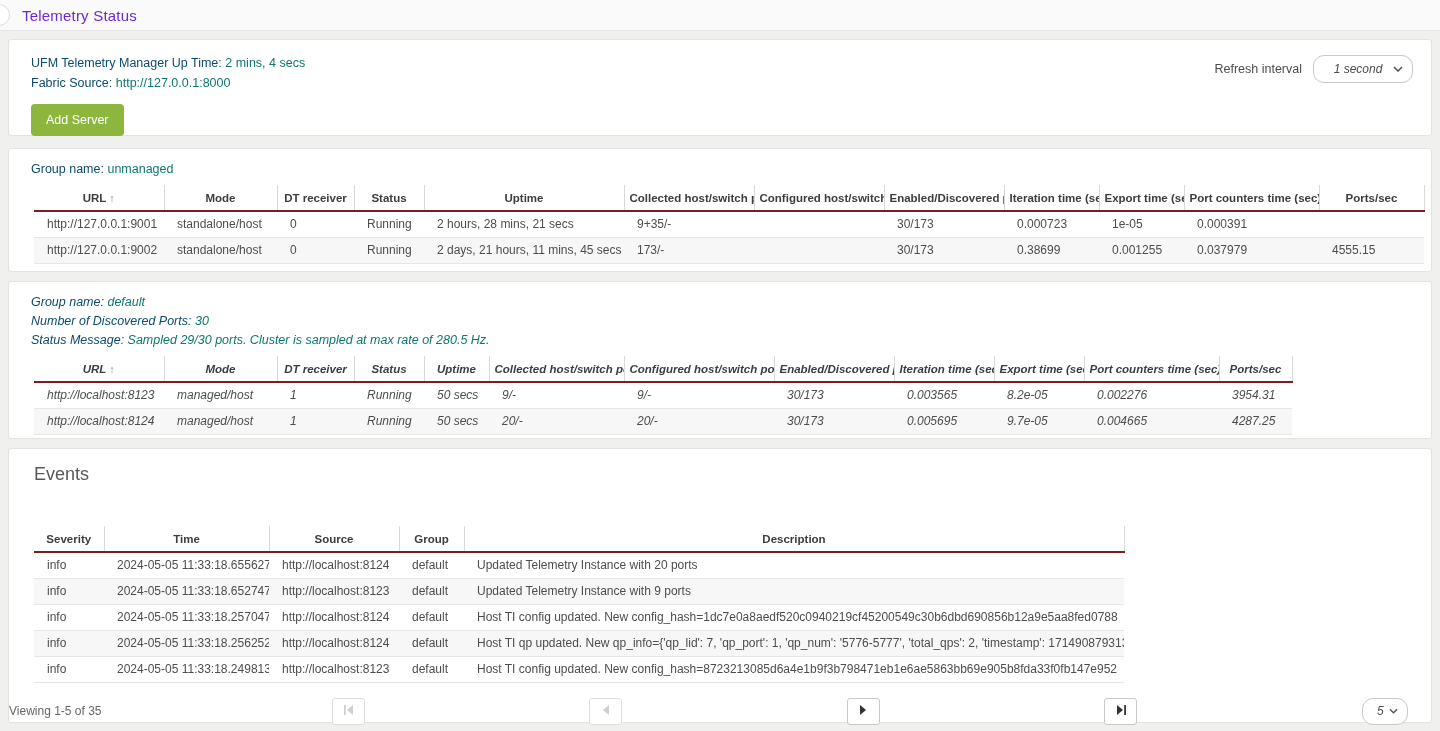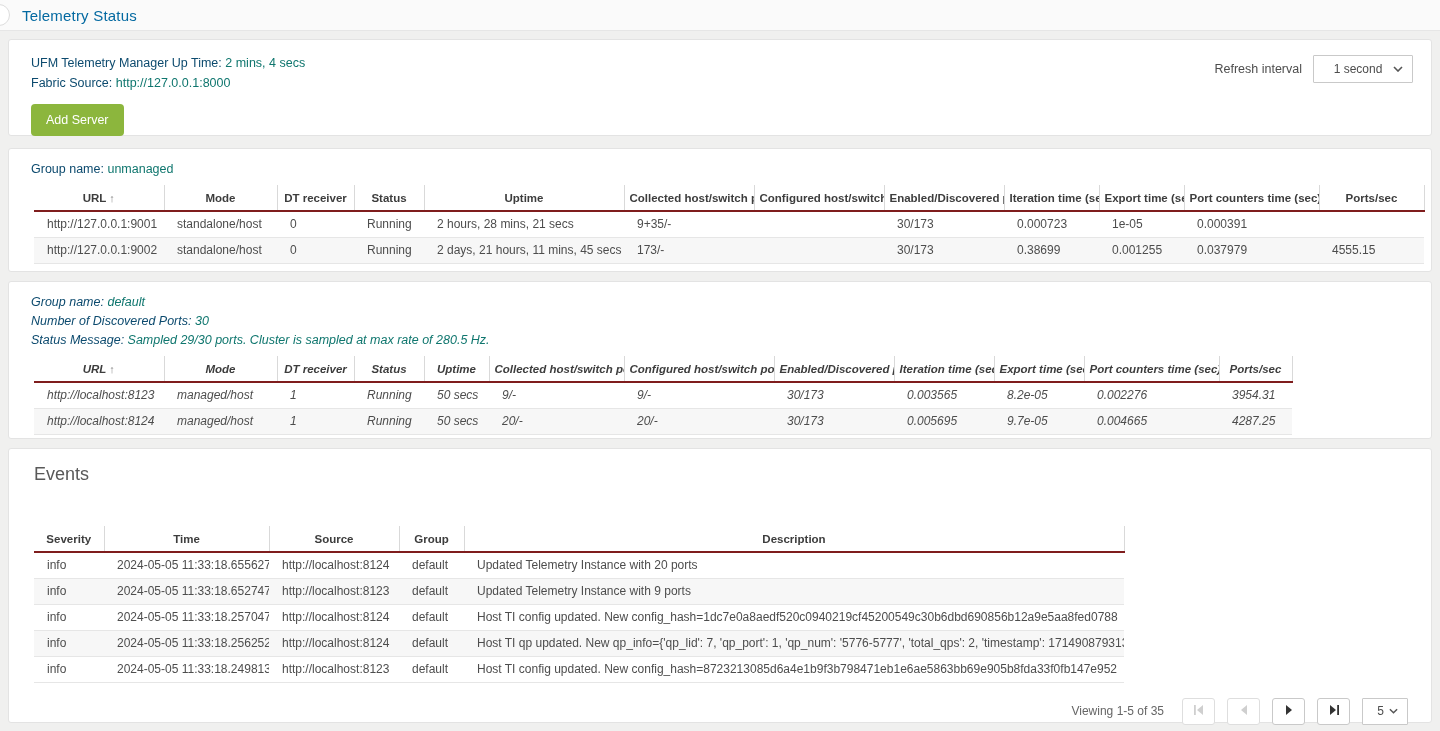--- a/index.html
+++ b/index.html
@@ -13,42 +13,42 @@
   }
   
   .topbar {
     height:31px; background:#fafafa; border-bottom:1px solid #e6e6e6;
     display:flex; align-items:center; padding-left:22px; position:relative; overflow:hidden;
   }
   .deco-circle {
     position:absolute; left:-12px; top:4px; width:22px; height:22px;
     border-radius:50%; border:1px solid #ddd; background:#fff;
   }
-  .page-title { color:#0369a1; font-size:15px; letter-spacing:.2px; }
+  .page-title { color:#6d28d9; font-size:15px; letter-spacing:.2px; }
 
   .card {
     background:#fff; border:1px solid #e3e3e3; border-radius:3px;
     margin:0 8px; position:relative;
   }
   .card-summary { margin-top:8px; height:97px; padding:13px 22px; }
   .info-line { font-size:12.5px; line-height:20px; }
   .lbl { color:#0c4a6e; }
   .val { color:#0f766e; }
   .add-btn {
     margin-top:11px; background:#8cb63d; color:#fff; border:none; border-radius:4px;
     padding:9px 15px; font-size:12.5px; cursor:pointer; font-family:inherit;text-align:right;
   }
   .refresh-wrap {
     position:absolute; right:18px; top:15px; display:flex; align-items:center; gap:11px;
     font-size:12.5px; color:#4d4d4d;
   }
   .select-box {
-    border:1px solid #c9c9c9; border-radius:1px; height:28px; background:#fff;
+    border:1px solid #c9c9c9; border-radius:11px; height:28px; background:#fff;
     display:flex; align-items:center; justify-content:space-between;
-    padding:0 9px; font-size:12px; color:#4d4d4d; cursor:pointer;
+    padding:0 9px; font-size:12px; color:#4d4d4d; cursor:pointer;font-style:italic;
   }
   .select-refresh { width:100px; }
   .select-box .chev { display:flex; align-items:center; }
 
   .card-group { padding:10px 0 9px 0; }
   .card-group-0 { margin-top:12px; height:124px; }
   .card-group-1 { margin-top:9px; height:158px;font-style:italic; }
   .group-labels { padding:1px 22px 6px 22px; font-size:12.5px; line-height:19px; }
 
   table { border-collapse:collapse; table-layout:fixed; margin-left:25px; font-size:12px; }
@@ -62,21 +62,21 @@
     height:26px; padding:0 6px 0 13px; border-bottom:1px solid #e6e6e6;
     white-space:nowrap; overflow:hidden; color:#4d4d4d;
   }
   tbody tr:nth-child(even) { background:#f7f7f7; }
 
   .card-events { margin-top:9px; height:275px; padding-top:15px; }
   .events-title { font-size:18px; font-weight:400; color:#595959; padding-left:25px; }
   .card-events table { margin-top:41px; }
 
   .pagination {
-    display:flex; align-items:center; justify-content:flex-end; gap:12px;
+    display:flex; align-items:center; justify-content:space-between; gap:12px;
     margin:15px 23px 0 0; font-size:12px; color:#666;
   }
   .pg-text { margin-right:6px; }
   .pg-btn {
     width:33px; height:27px; background:#fff; border:1px solid #c9c9c9; border-radius:3px;
     display:flex; align-items:center; justify-content:center; cursor:pointer;
   }
   .pg-btn.disabled { border-color:#dedede; cursor:default; }
   .select-pagesize { width:46px; height:27px; }
 </style>

